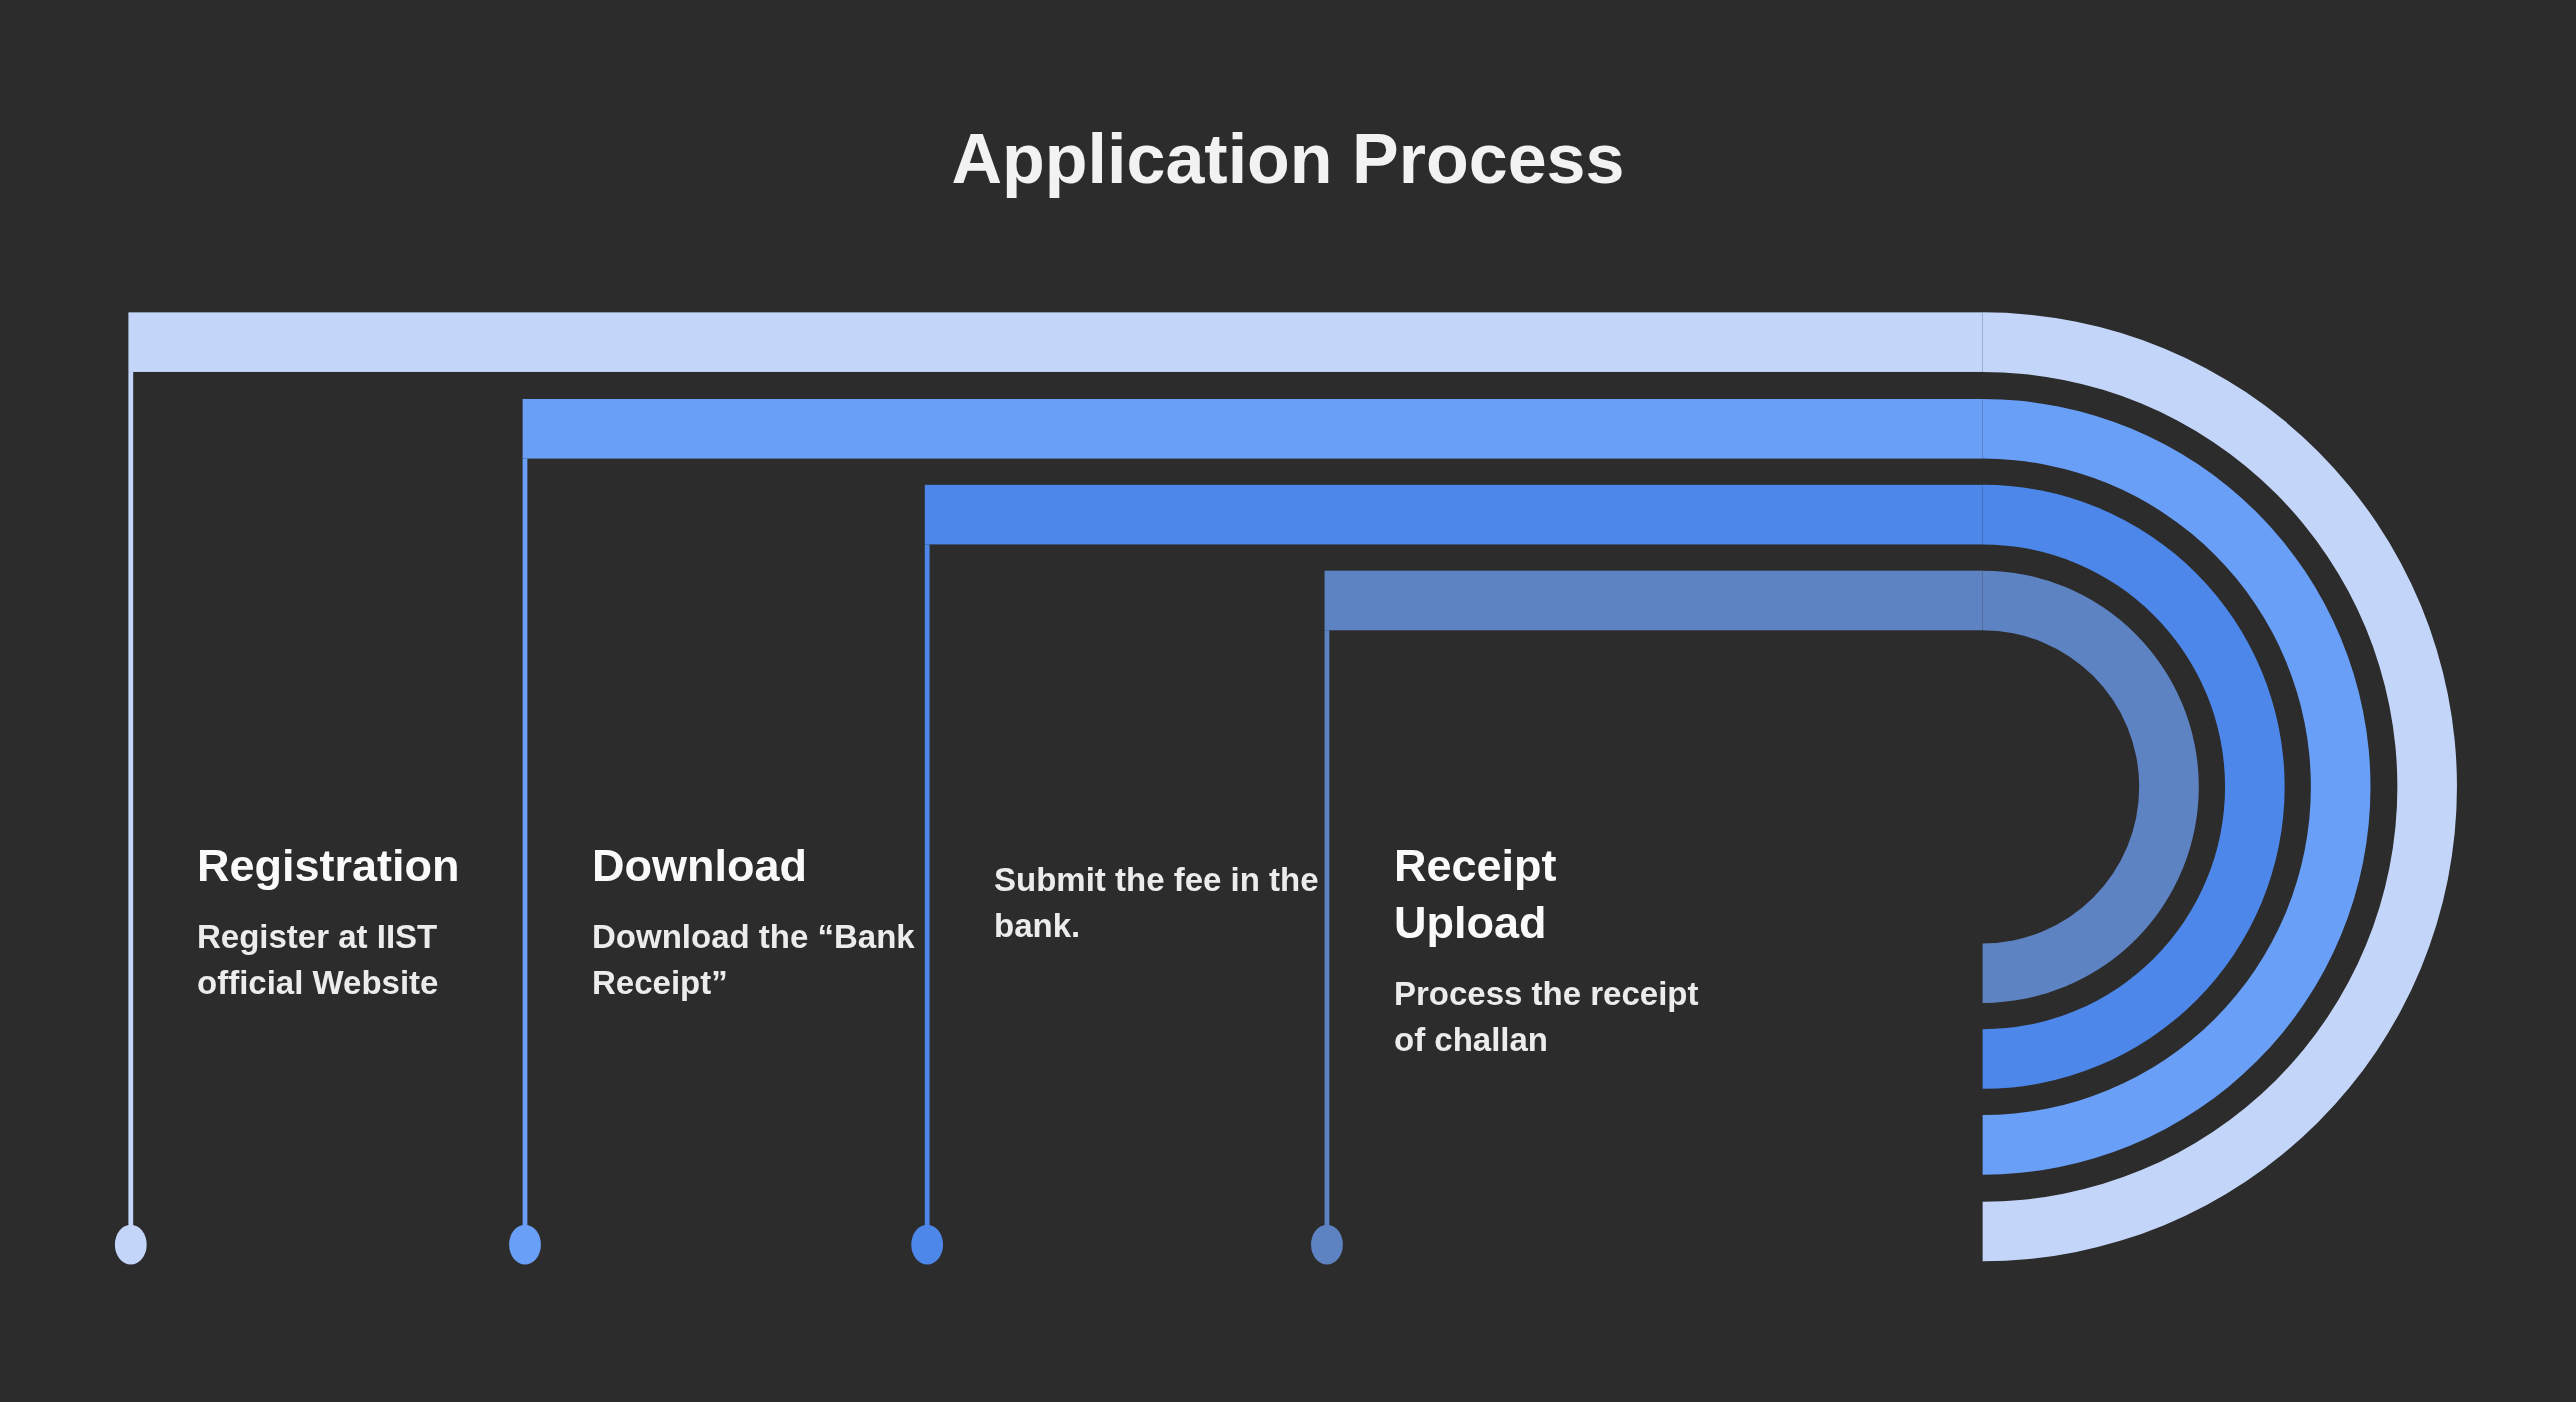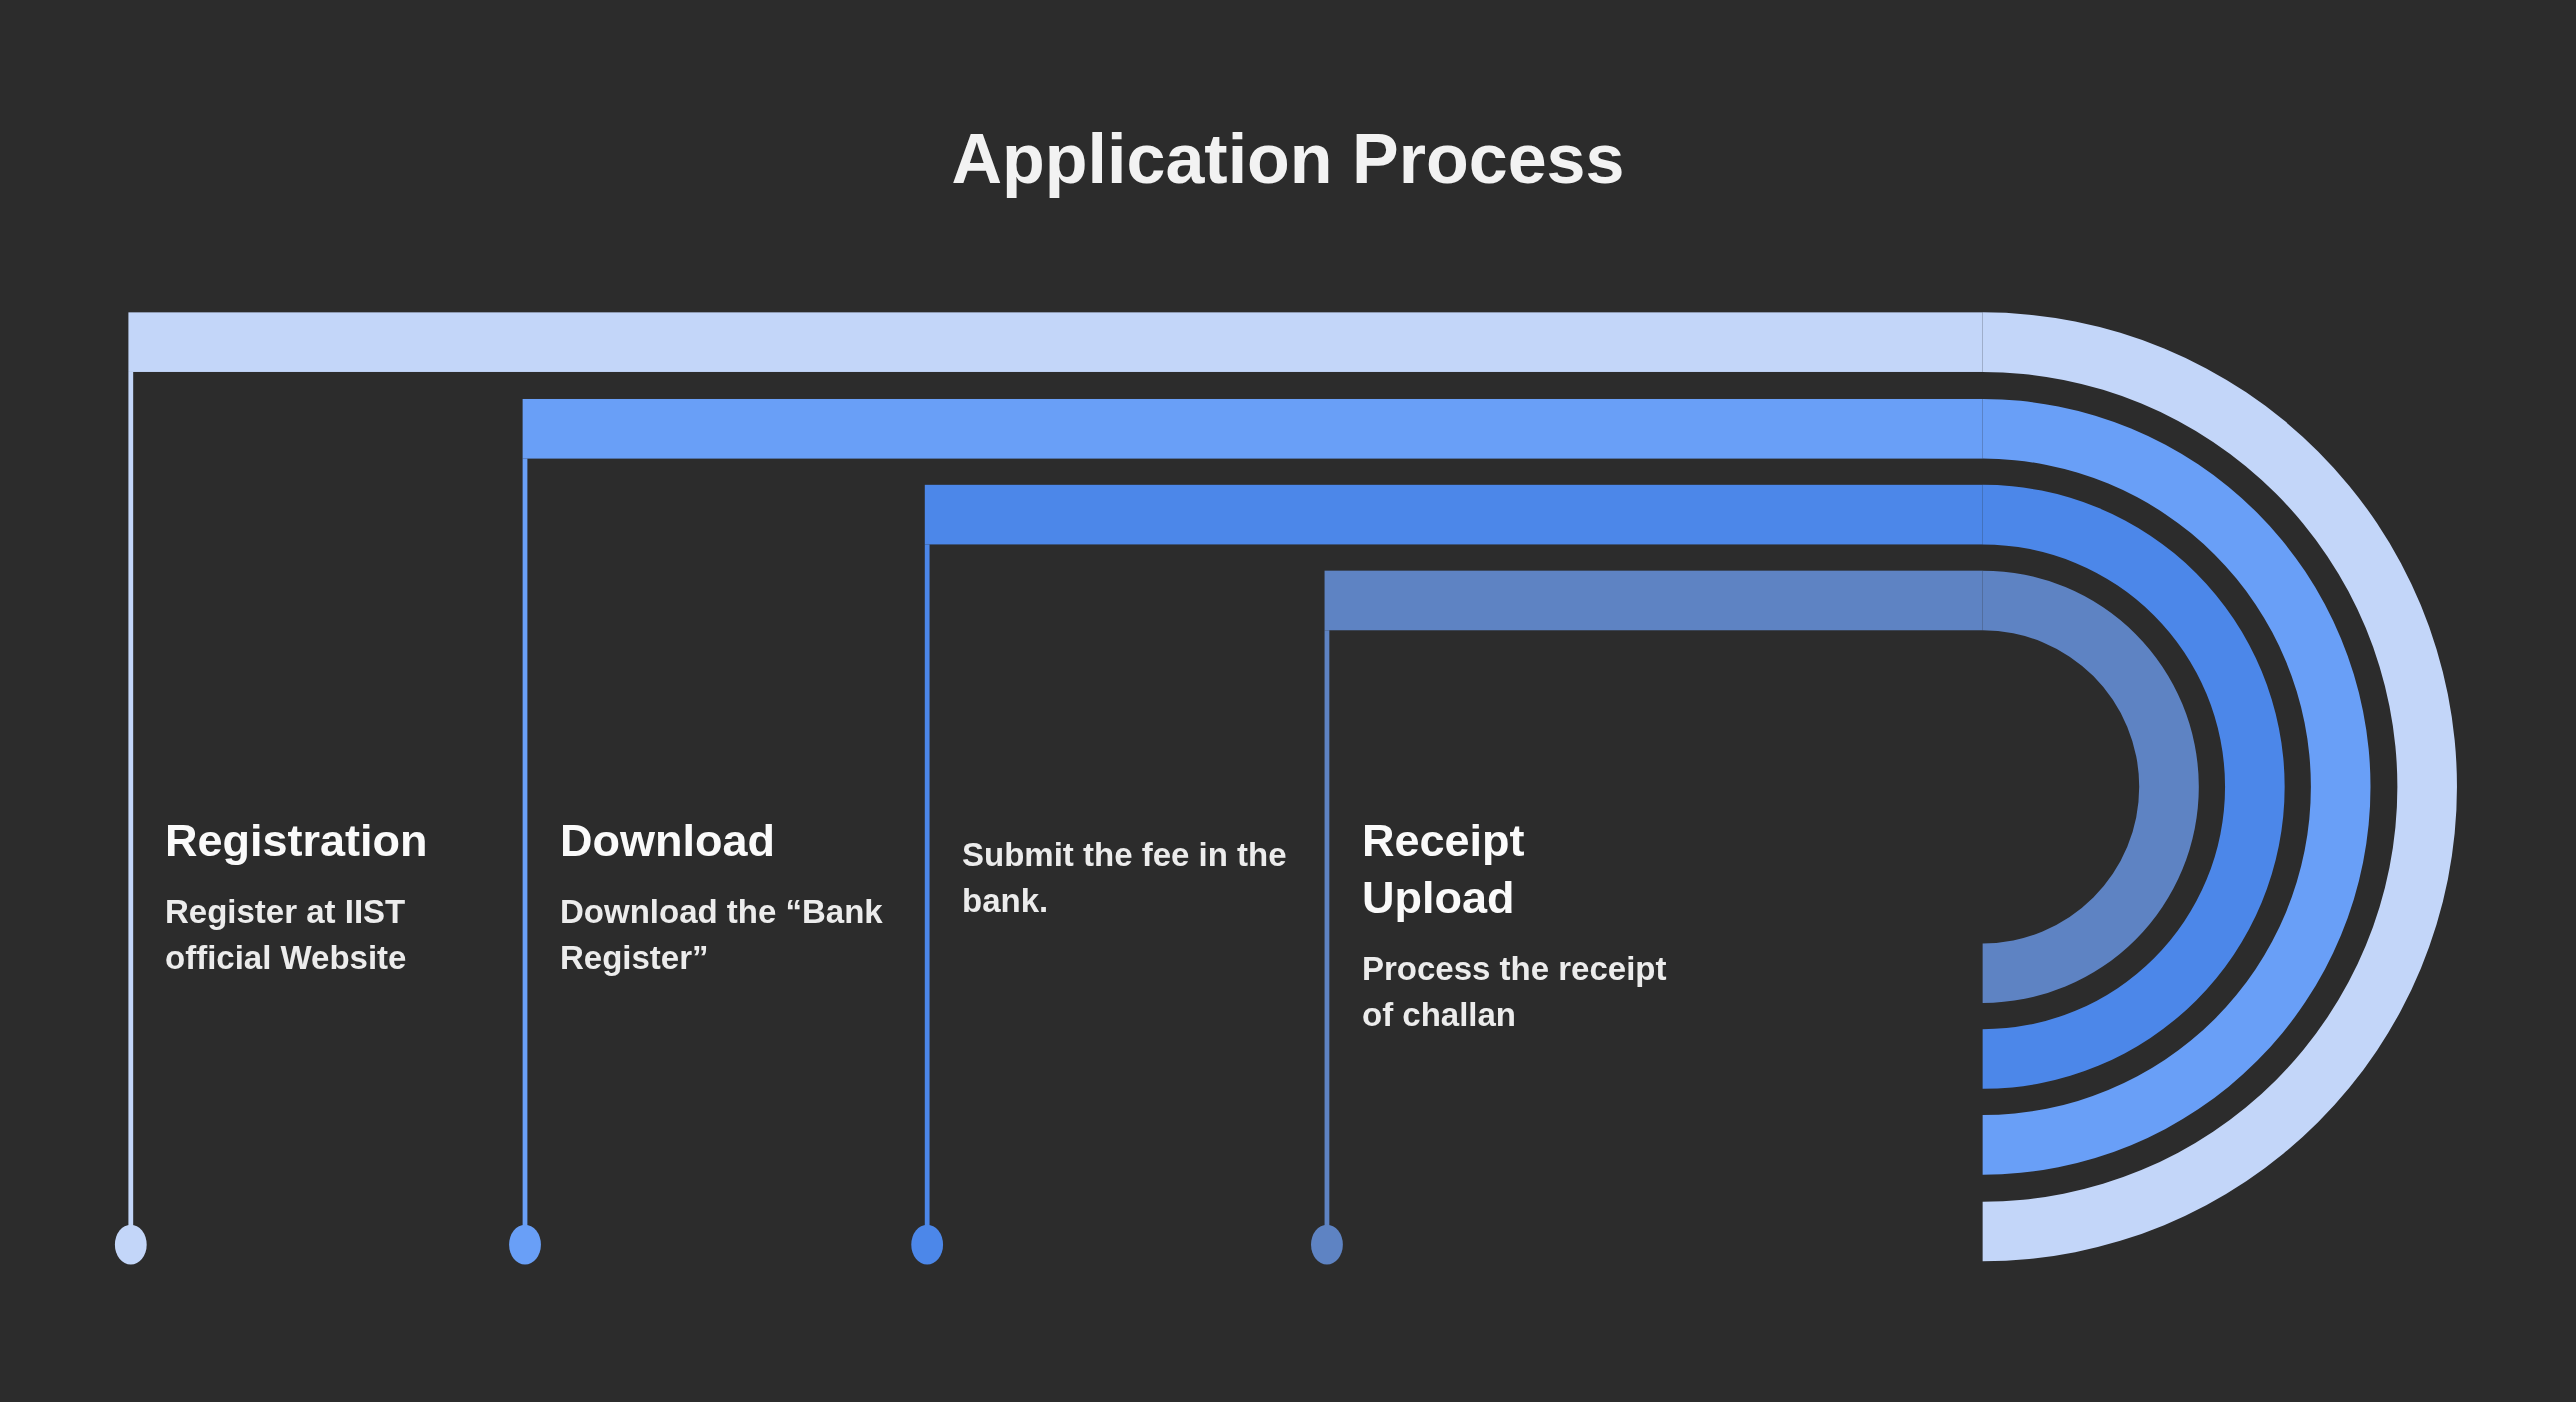--- a/index.html
+++ b/index.html
@@ -10,21 +10,21 @@
     font-family:"Liberation Sans", sans-serif;
     overflow:hidden;
   }
   .diagram-svg{position:absolute;left:0;top:0;width:2576px;height:1402px;}
   .title{
     position:absolute;left:0;top:119px;width:2576px;
     text-align:center;
     font-size:70px;font-weight:bold;color:#f2f2f2;
     letter-spacing:0px;
   }
-  .step-text{position:absolute;top:812px;color:#f0f0f0;}
+  .step-text{position:absolute;top:837px;color:#f0f0f0;margin-left:32px;}
   .step-text h3{
     margin:0;max-width:302px;
     font-size:45px;line-height:57px;font-weight:bold;color:#fafafa;
   }
   .step-text p{
     margin:20px 0 0 0;max-width:342px;
     font-size:33px;line-height:46px;font-weight:bold;color:#ececec;
   }
   .step1-text{left:165px;}
   .step2-text{left:560px;}
@@ -69,21 +69,21 @@
     </g>
   </svg>
 
   <div class="step-text step1-text">
     <h3>Registration</h3>
     <p>Register at IIST official Website</p>
   </div>
 
   <div class="step-text step2-text">
     <h3>Download</h3>
-    <p>Download the “Bank Register”</p>
+    <p>Download the “Bank Receipt”</p>
   </div>
 
   <div class="step-text step3-text">
     <p>Submit the fee in the bank.</p>
   </div>
 
   <div class="step-text step4-text">
     <h3>Receipt Upload</h3>
     <p>Process the receipt of challan</p>
   </div>

